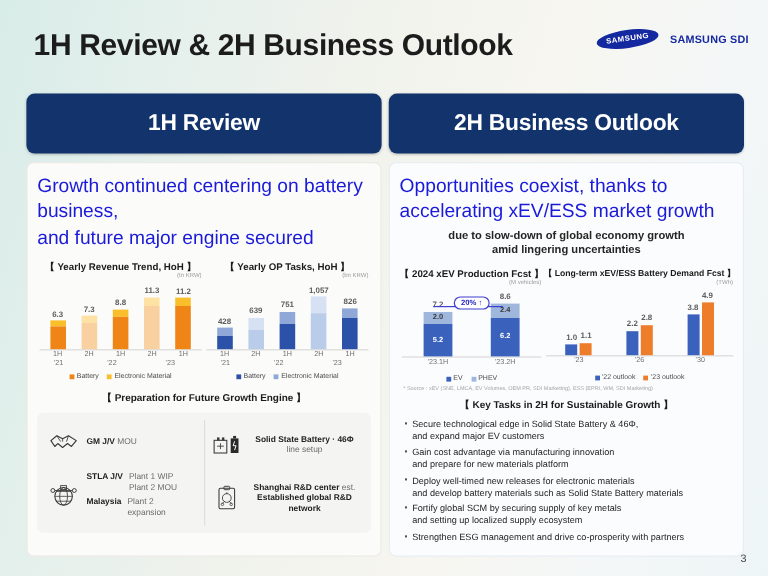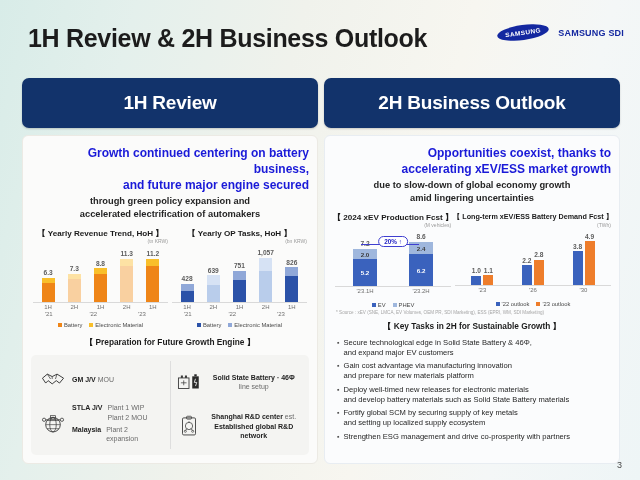--- a/index.html
+++ b/index.html
@@ -47,21 +47,21 @@
   .panel-body {
     margin-top: 7px; height: 329px;
     background: #fbfbfa; border-radius: 6px;
     border: 1px solid #eceae4;
     padding: 9px 8px 6px 8px;
     position: relative;
   }
   .panel-right .panel-body { background: #fbfcfd; border-color: #e8edf2; }
 
   .lead {
-    text-align: right; color: #1a1ad8; font-size: 12px; font-weight: bold;
+    text-align: left; color: #1a1ad8; font-size: 16px; font-weight: normal;
     line-height: 1.34;
   }
   .sub {
     text-align: center; color: #252525; font-size: 9.3px; font-weight: bold;
     line-height: 1.33; margin-top: 2px;
   }
 
   
   .charts-row { display: flex; margin-top: 8px; gap: 0; }
   .chart-box { flex: 1; position: relative; }
@@ -169,24 +169,20 @@
 </div>
 
 <div class="panel panel-left">
   <div class="panel-head">
     <div class="panel-head-text">1H Review</div>
   </div>
   <div class="panel-body">
     <div class="lead">
       <div>Growth continued centering on battery business,</div>
       <div>and future major engine secured</div>
-    </div>
-    <div class="sub">
-      <div>through green policy expansion and</div>
-      <div>accelerated electrification of automakers</div>
     </div>
 
     <div class="charts-row">
 
       <div class="chart-box">
         <div class="chart-title">【 Yearly Revenue Trend, HoH 】</div>
         <div class="unit-note">(tn KRW)</div>
         <div class="plot">
           <div class="bars" id="bars-rev">
               <div class="bargrp">

